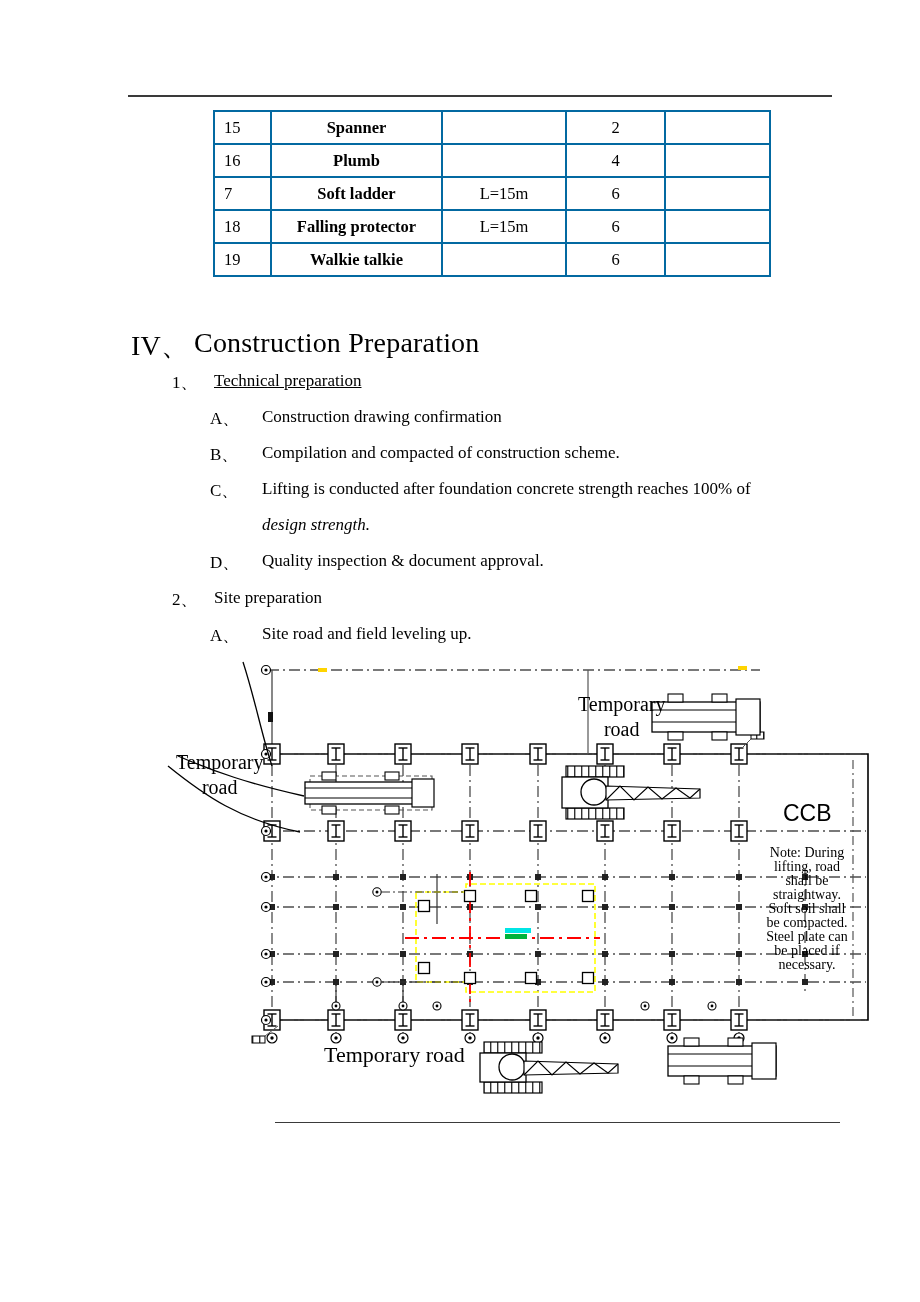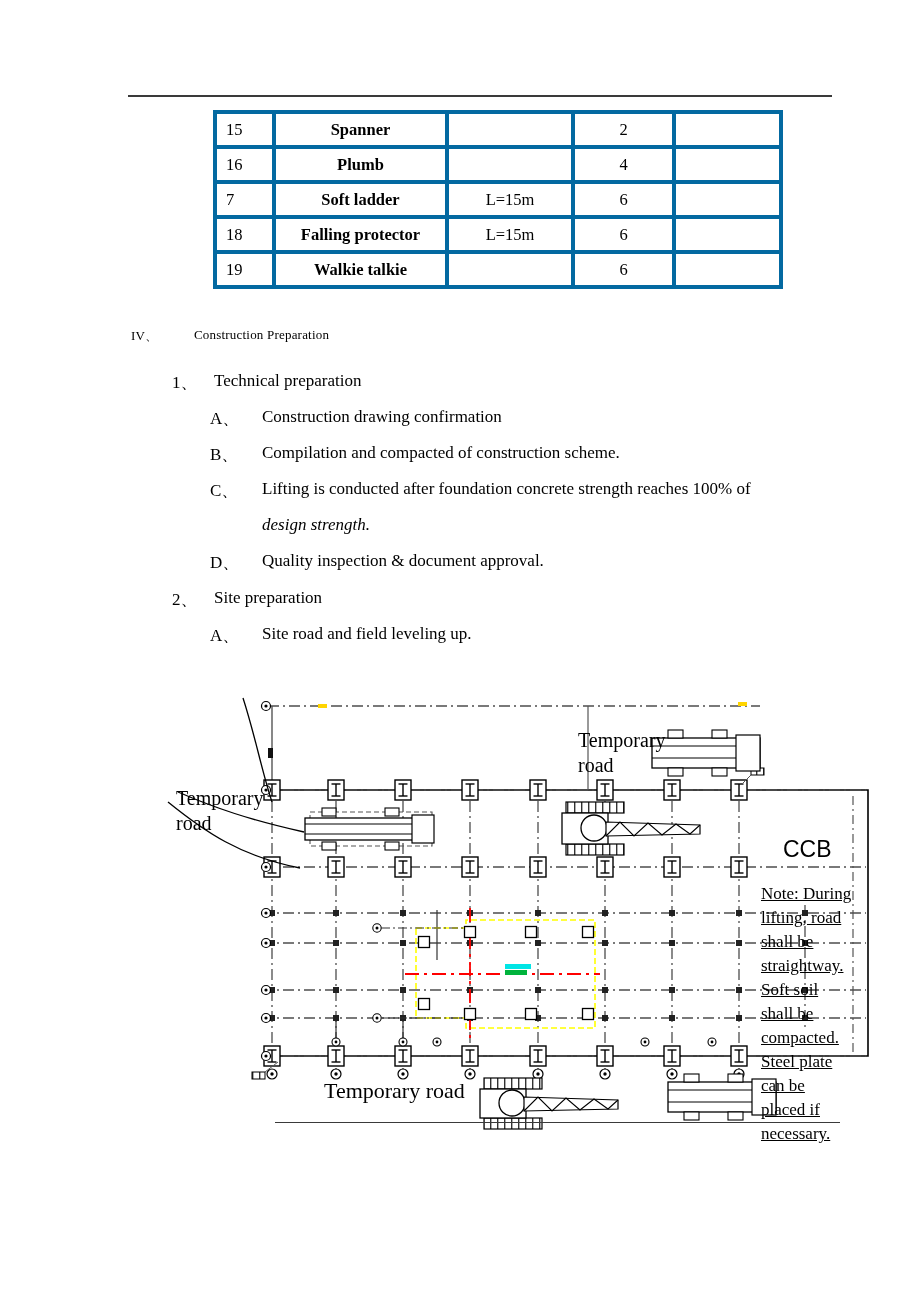--- a/index.html
+++ b/index.html
@@ -37,60 +37,61 @@
   
   .equip-table {
     position: absolute;
     left: 213px;
     top: 110px;
     width: 537px;
     border-collapse: collapse;
     table-layout: fixed;
   }
   .equip-table td {
-    border: 4px solid #0369a1;
+    border: 2px solid #0369a1;
     height: 31px;
     font-size: 16.5px;
     text-align: center;
     vertical-align: middle;
     padding: 0;
   }
   .col-no    { width: 46px; text-align: left !important; padding-left: 9px !important; }
   .col-name  { width: 169px; font-weight: bold; }
   .col-spec  { width: 122px; }
   .col-qty   { width: 97px; }
   .col-rem   { width: 103px; }
 
   
   .heading-1 {
     position: absolute;
-    font-size: 13px;
+    font-size: 28px;
     letter-spacing: 0.2px;
   }
   .lvl-num {
     position: absolute;
     font-size: 17px;
   }
   .lvl-letter {
     position: absolute;
     font-size: 17px;
   }
   .body-line {
     position: absolute;
     font-size: 17px;
     white-space: nowrap;
   }
 
   
   #cad {
     position: absolute;
     left: 0;
-    top: 660px;
+    top: 624px;
     width: 812px;
     height: 470px;
+    text-align: center;
   }
   .cad-label {
     position: absolute;
     font-family: "Liberation Serif", serif;
     white-space: pre;
   }
 </style>
 </head>
 <body>
 
@@ -133,21 +134,21 @@
       <td class="col-qty">6</td>
       <td class="col-rem"></td>
     </tr>
   </tbody>
 </table>
 
 <div class="heading-1" style="left:131px; top:327px;">IV、</div>
 <div class="heading-1" style="left:194px; top:327px;">Construction Preparation</div>
 
 <div class="lvl-num" style="left:172px; top:371px;">1、</div>
-<div class="body-line" style="left:214px; top:371px;">Technical preparation</div>
+<div class="body-line" style="left:214px; top:371px;text-decoration:underline;">Technical preparation</div>
 
 <div class="lvl-letter" style="left:210px; top:407px;">A、</div>
 <div class="body-line" style="left:262px; top:407px;">Construction drawing confirmation</div>
 
 <div class="lvl-letter" style="left:210px; top:443px;">B、</div>
 <div class="body-line" style="left:262px; top:443px;">Compilation and compacted of construction scheme.</div>
 
 <div class="lvl-letter" style="left:210px; top:479px;">C、</div>
 <div class="body-line" style="left:262px; top:479px;">Lifting is conducted after foundation concrete strength reaches 100% of</div>
 <div class="body-line" style="left:262px; top:515px;font-style:italic;">design strength.</div>
@@ -495,16 +496,16 @@
   <div class="cad-label" style="left:578px; top:68px; font-size:20px; line-height:25px;">Temporary
 road</div>
 
   <div class="cad-label" style="left:176px; top:126px; font-size:20px; line-height:25px;">Temporary
 road</div>
 
   <div class="cad-label" style="left:324px; top:418px; font-size:22px;">Temporary road</div>
 
   <div class="cad-label" style="left:783px; top:176px; font-size:23px; font-family:'Liberation Sans',sans-serif;">CCB</div>
 
-  <div class="cad-label" style="left:761px; top:222px; width:92px; font-size:17px; line-height:24px; white-space:normal;text-decoration:underline;">Note: During lifting, road shall be straightway. Soft soil shall be compacted. Steel plate can be placed if necessary.</div>
+  <div class="cad-label" style="left:761px; top:222px; width:92px; font-size:14px; line-height:14px; white-space:normal;">Note: During lifting, road shall be straightway. Soft soil shall be compacted. Steel plate can be placed if necessary.</div>
 </div>
 
 <div class="rule-footer"></div>
 
 </body></html>

